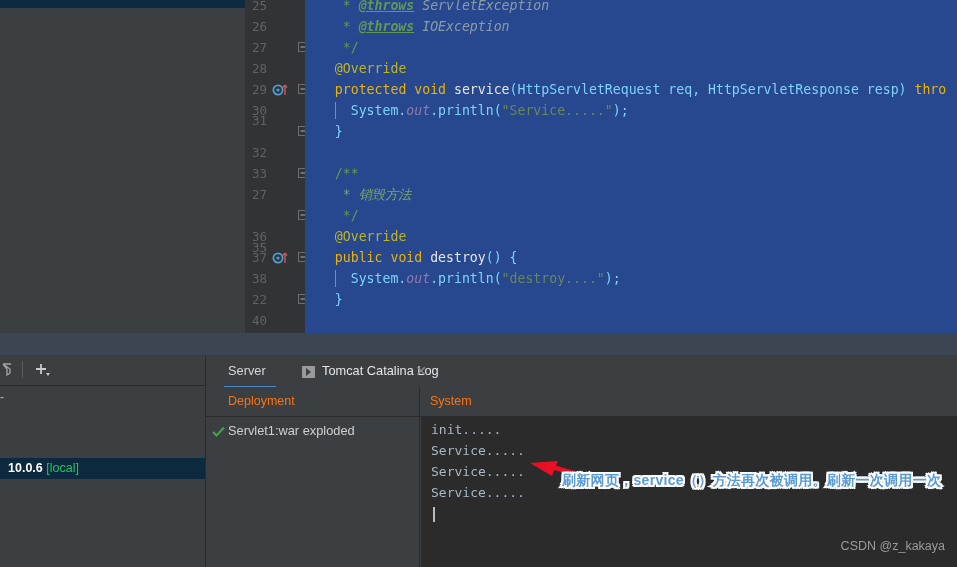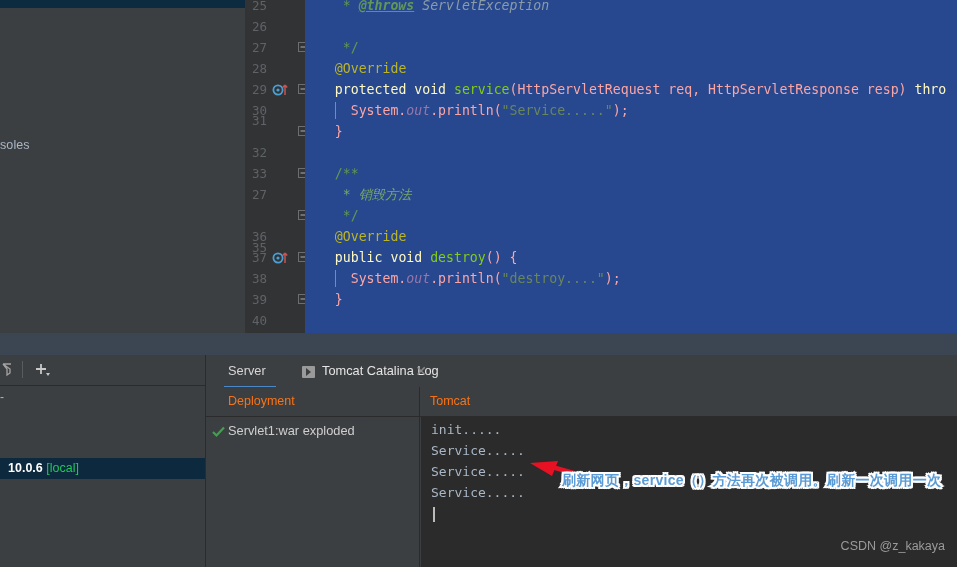--- a/index.html
+++ b/index.html
@@ -62,25 +62,25 @@
     position: absolute; left: 0; height: 21px; line-height: 21px;
     white-space: pre;
     font-family: "DejaVu Sans Mono", monospace; font-size: 13.2px;
     color: #a9b7c6;
   }
   .cm  { color: #629755; }            
   .cm-tag { color: #629755; text-decoration: underline; font-style: italic; font-weight: bold;}
   .cm-it { color: #8a9ba8; font-style: italic; }
   .cm-plain { color: #77a86a; font-style: italic;}
   .ann { color: #bbb529; }            
-  .kw  { color: #fef9c3; }            
-  .mth { color: #84cc16; }            
+  .kw  { color: #eab308; }            
+  .mth { color: #e5e5e5; }            
   .str { color: #6a8759; }            
   .fld { color: #9876aa; font-style: italic; }  
-  .ident { color: #fca5a5; }
+  .ident { color: #7dd3fc; }
   .caret-col {
     position: absolute; width: 1px; background: #7a8aa8;
   }
 
   
   .mid-bar {
     position: absolute; left: 0; top: 333px; width: 957px; height: 22px;
     background: #3c4552;
   }
 
@@ -213,23 +213,20 @@
   }
 </style>
 </head>
 <body>
 
 <div id="root">
 
   <div class="top-strip"></div>
   <div class="top-strip-r"></div>
 
-  <div class="left-blank">
-    <div class="left-blank-label">soles</div>
-  </div>
 
   <div class="editor">
     <div class="gutter">
         <div class="gutter-line" style="top: -5px;">25</div>
         <div class="gutter-line" style="top: 16px;">26</div>
         <div class="gutter-line" style="top: 37px;">27</div>
         <div class="fold" style="top: 37px;">
           <svg width="10" height="10" viewBox="0 0 10 10">
             <rect x="0.5" y="0.5" width="9" height="9" fill="none" stroke="#6e6e6e"></rect>
             <path d="M2.5 5 h5" stroke="#9a9a9a" stroke-width="1.2"></path>
@@ -279,31 +276,32 @@
             <rect x="0.5" y="0.5" width="9" height="9" fill="none" stroke="#6e6e6e"></rect>
             <path d="M2.5 5 h5" stroke="#9a9a9a" stroke-width="1.2"></path>
           </svg>
         </div>
         <div class="gutter-run" style="top: 247px;"><svg width="22" height="21" viewBox="0 0 22 21">
             <circle cx="7" cy="11" r="4.6" fill="none" stroke="#4a9fd4" stroke-width="1.8"></circle>
             <circle cx="7" cy="11" r="1.6" fill="#4a9fd4"></circle>
             <path d="M14 16 v-10 M14 6 l-2.2 2.6 M14 6 l2.2 2.6" stroke="#c75450" stroke-width="1.5" fill="none"></path>
           </svg></div>
         <div class="gutter-line" style="top: 268px;">38</div>
-        <div class="gutter-line" style="top: 289px;">39</div>
+        <div class="gutter-line" style="top: 289px;">22</div>
         <div class="fold" style="top: 289px;">
           <svg width="10" height="10" viewBox="0 0 10 10">
             <rect x="0.5" y="0.5" width="9" height="9" fill="none" stroke="#6e6e6e"></rect>
             <path d="M2.5 5 h5" stroke="#9a9a9a" stroke-width="1.2"></path>
           </svg>
         </div>
         <div class="gutter-line" style="top: 310px;">40</div>
       </div>
     <div class="code-area">
         <div class="cline" style="top: -5px; left: 37.79px;"><span class="cm">* </span><span class="cm-tag">@throws</span><span class="cm-it"> ServletException</span></div>
+        <div class="cline" style="top: 16px; left: 37.79px;"><span class="cm">* </span><span class="cm-tag">@throws</span><span class="cm-it"> IOException</span></div>
         <div class="cline" style="top: 37px; left: 37.79px;"><span class="cm">*/</span></div>
         <div class="cline" style="top: 58px; left: 29.86px;"><span class="ann">@Override</span></div>
         <div class="cline" style="top: 79px; left: 29.86px;"><span class="kw">protected </span><span class="kw">void </span><span class="mth">service</span><span class="ident">(HttpServletRequest req, HttpServletResponse resp) </span><span class="kw">thro</span></div>
         <div class="cline" style="top: 100px; left: 45.72px;"><span class="ident">System.</span><span class="fld">out</span><span class="ident">.println(</span><span class="str">"Service....."</span><span class="ident">);</span></div>
         <div class="cline" style="top: 121px; left: 29.86px;"><span class="ident">}</span></div>
         <div class="cline" style="top: 142px; left: 14px;"></div>
         <div class="cline" style="top: 163px; left: 29.86px;"><span class="cm">/**</span></div>
         <div class="cline" style="top: 184px; left: 37.79px;"><span class="cm-plain">* 销毁方法</span></div>
         <div class="cline" style="top: 205px; left: 37.79px;"><span class="cm">*/</span></div>
         <div class="cline" style="top: 226px; left: 29.86px;"><span class="ann">@Override</span></div>
@@ -351,21 +349,21 @@
       <div class="tabbar">
         <div class="tab active" id="tab0" style="left:22px;">Server</div>
         <div class="tab-underline" id="tab0ul" style="left:18px; width:52px;"></div>
         <span class="tab-icon" style="left:96px;"></span>
         <div class="tab" id="tab1" style="left:116px;">Tomcat Catalina Log</div>
         <div class="tab-close" style="left:208px;">✕</div>
       </div>
 
       <div class="hdr-row">
         <span class="hdr-label" style="left:22px;">Deployment</span>
-        <span class="hdr-label" style="left:224px;">Tomcat</span>
+        <span class="hdr-label" style="left:224px;">System</span>
       </div>
 
       <div class="col-div" style="left:213px;"></div>
 
       <span class="check">
         <svg width="13" height="12" viewBox="0 0 13 12">
           <path d="M1 6 L4.5 9.5 L12 1.5" stroke="#499c54" stroke-width="2.2" fill="none"></path>
         </svg>
       </span>
       <div class="deploy-item">Servlet1:war exploded</div>

